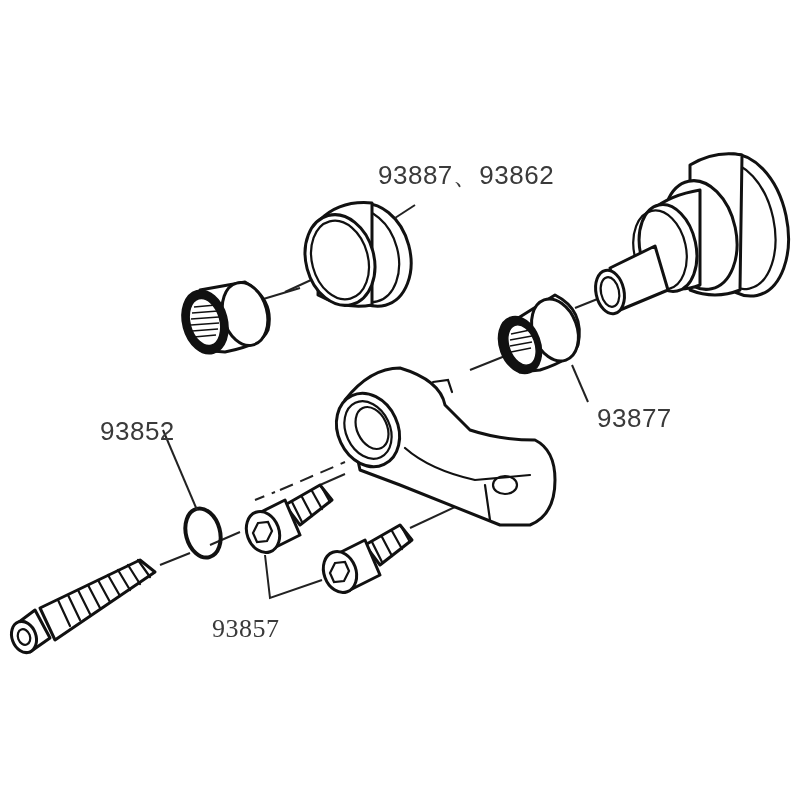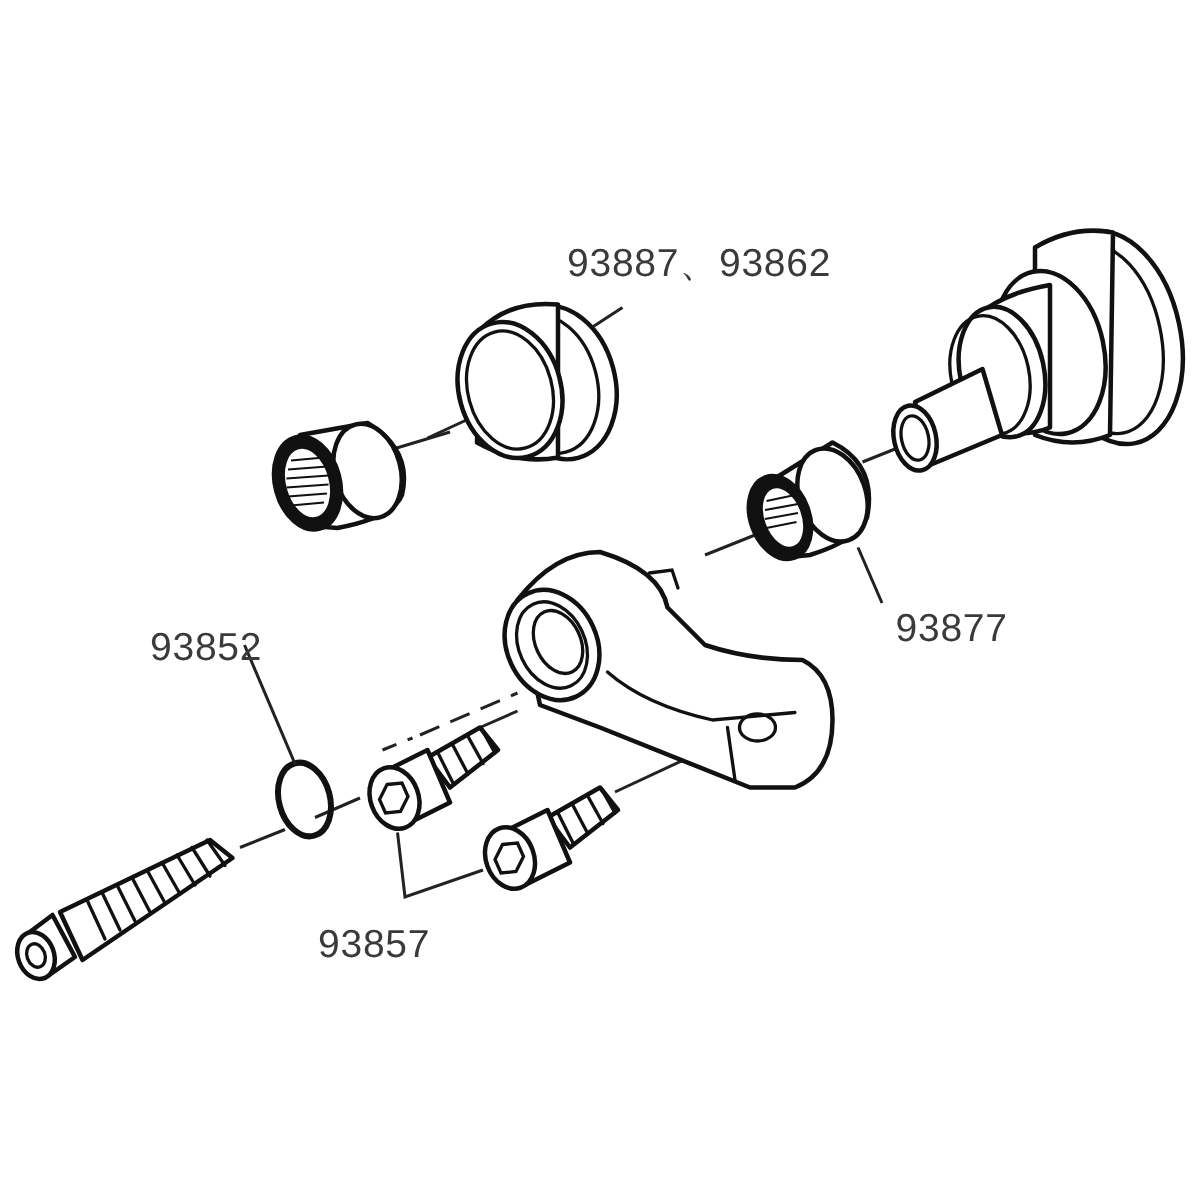--- a/index.html
+++ b/index.html
@@ -142,14 +142,14 @@
     <line class="thin" x1="415" y1="205" x2="395" y2="218"></line>
     <line class="thin" x1="163" y1="430" x2="197" y2="510"></line>
     <line class="thin" x1="572" y1="365" x2="588" y2="402"></line>
     <polyline class="thin" points="265,555 270,598 322,580"></polyline>
   </g>
 </svg>
 
 <div class="lbl" style="left:378px;top:158px;text-align:center;">93887、93862</div>
 <div class="lbl" style="left:100px;top:416px;">93852</div>
 <div class="lbl" style="left:568px;top:403px;margin-left:29px;">93877</div>
-<div class="lbl" style="left:212px;top:614px;">93857</div>
+<div class="lbl" style="left:212px;top:614px;font-family:Liberation Serif, serif;">93857</div>
 </div>
 
 </body></html>

